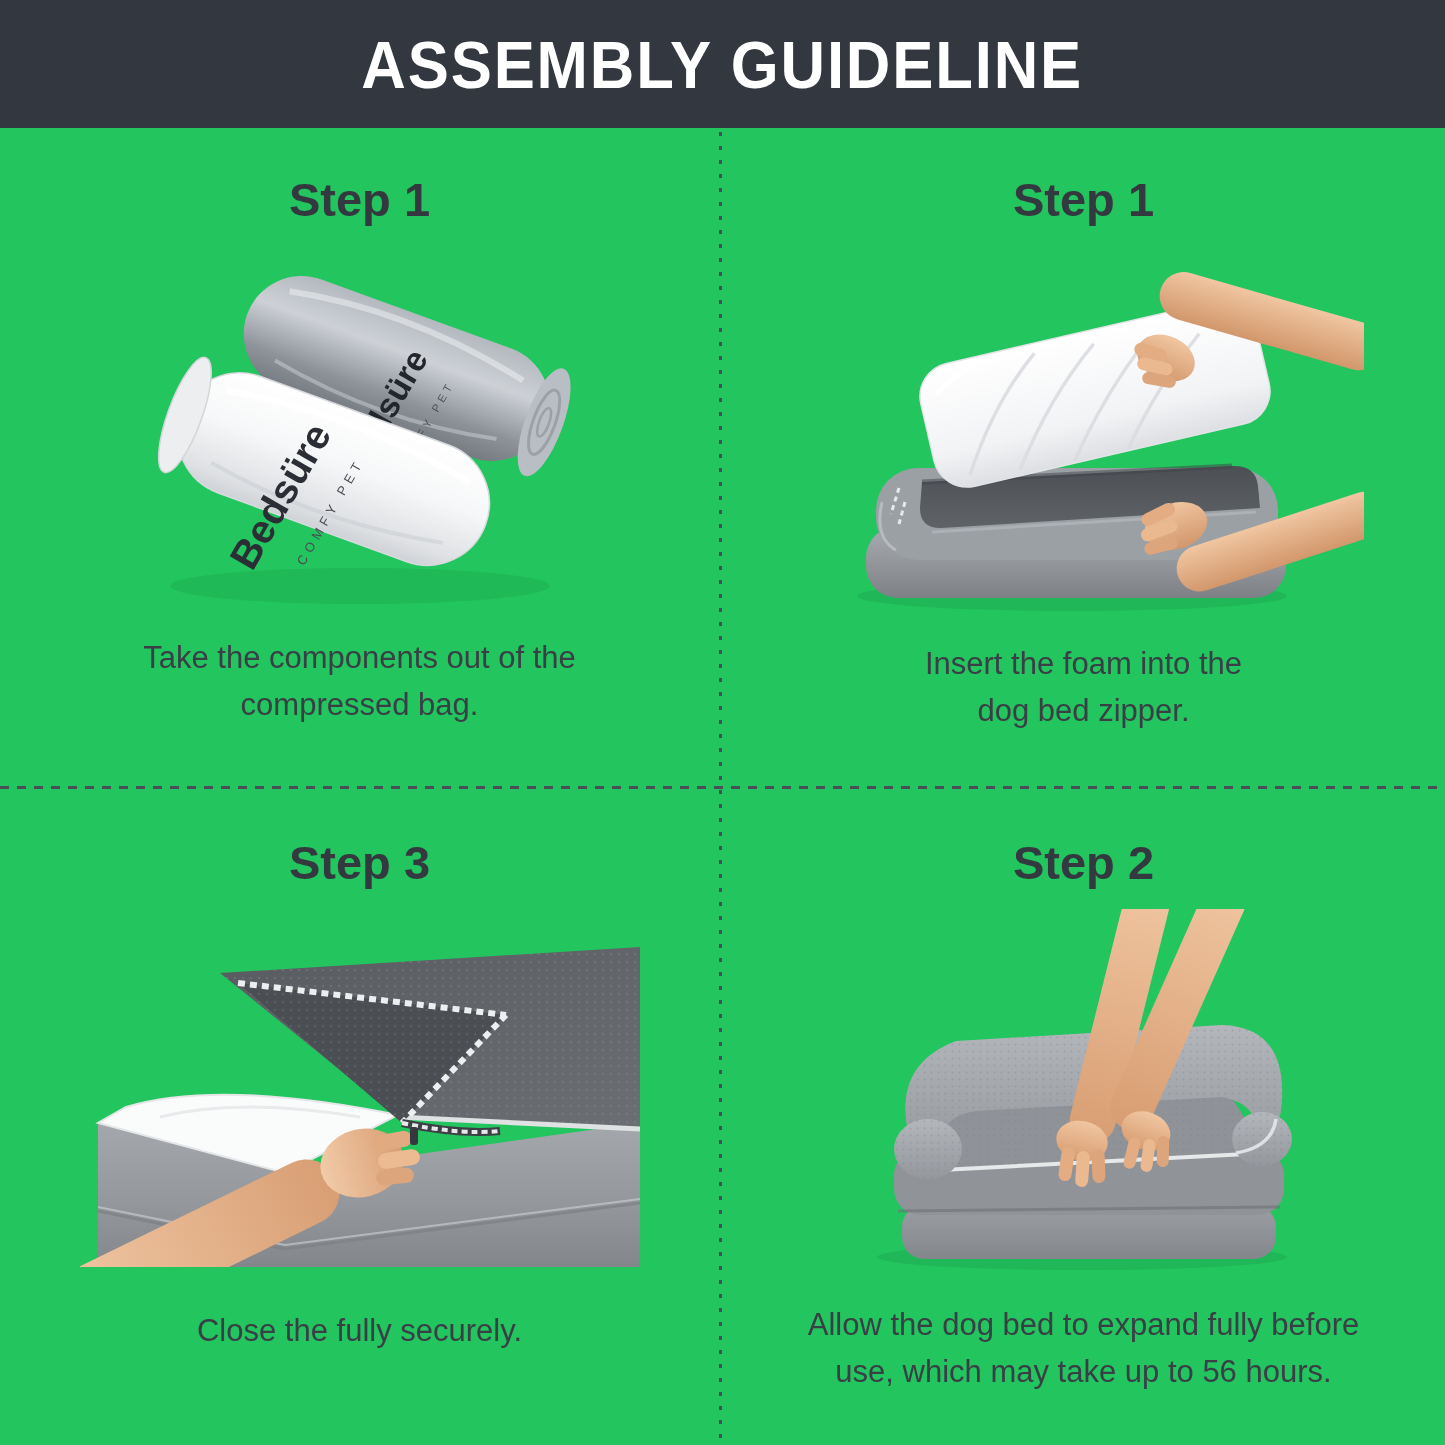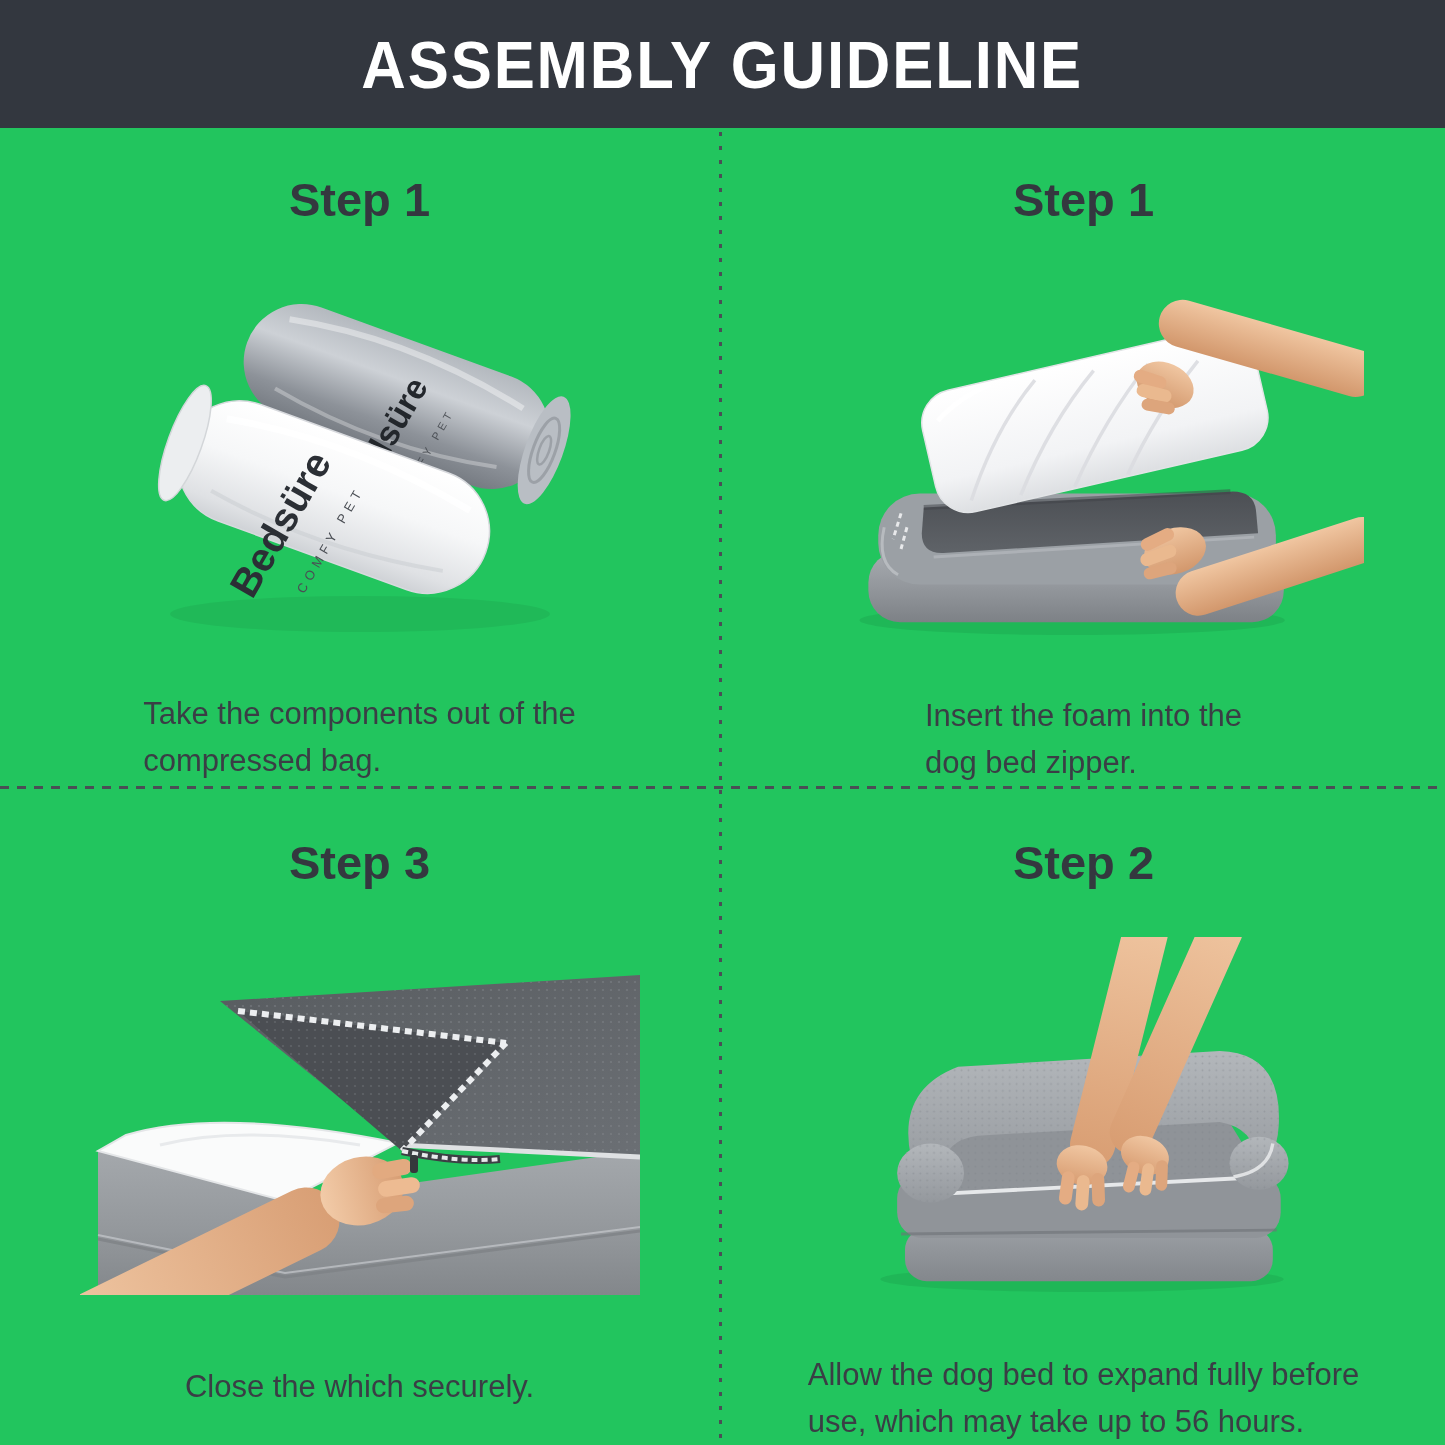--- a/index.html
+++ b/index.html
@@ -12,37 +12,37 @@
   .banner h1{margin:0;color:#ffffff;font-size:67px;font-weight:700;letter-spacing:2px;
              transform:scaleX(.92);white-space:nowrap;}
 
   
   .divider-v{position:absolute;left:719px;top:132px;width:3px;height:1313px;
      background:repeating-linear-gradient(to bottom,#4a4e55 0 4px,transparent 4px 14px);}
   .divider-h{position:absolute;left:0;top:786px;width:1445px;height:3px;
      background:repeating-linear-gradient(to right,#4a4e55 0 9px,transparent 9px 17px);}
 
   
-  .panel{position:absolute;display:flex;flex-direction:column;align-items:center;gap:28px;}
+  .panel{position:absolute;display:flex;flex-direction:column;align-items:center;}
   #panel-1{left:0;   top:128px;width:719px;height:658px;}
   #panel-2{left:722px;top:128px;width:723px;height:658px;}
   #panel-3{left:0;   top:789px;width:719px;height:656px;}
   #panel-4{left:722px;top:789px;width:723px;height:656px;}
 
   .step-title{margin:0;color:#34383f;font-size:47px;font-weight:700;line-height:56px;}
   #panel-1 .step-title,#panel-2 .step-title{margin-top:44px;}
   #panel-3 .step-title,#panel-4 .step-title{margin-top:46px;}
 
   .illus{display:block;}
   #panel-1 .illus{margin-top:26px;}
   #panel-2 .illus{margin-top:22px;}
   #panel-3 .illus{margin-top:20px;}
   #panel-4 .illus{margin-top:18px;}
 
-  .caption{margin:0;color:#3a3e45;font-size:31px;line-height:47px;font-weight:400;}
+  .caption{margin:0;text-align:center;color:#3a3e45;font-size:31px;line-height:47px;font-weight:400;}
   #panel-1 .caption{margin-top:24px;}
   #panel-2 .caption{margin-top:24px;}
   #panel-3 .caption{margin-top:40px;}
   #panel-4 .caption{margin-top:30px;}
   .cap-line{display:block;}
   .cap-line:empty{display:none;}
 </style>
 </head>
 <body>
 
@@ -230,21 +230,21 @@
         </g>
         <ellipse cx="282" cy="252" rx="42" ry="34" transform="rotate(-14 282 252)" fill="url(#s3skin)"></ellipse>
         <rect x="292" y="222" width="40" height="16" rx="8" transform="rotate(-10 312 230)" fill="#e2aa80"></rect>
         <rect x="298" y="240" width="42" height="16" rx="8" transform="rotate(-8 319 248)" fill="#edbb92"></rect>
         <rect x="296" y="258" width="38" height="15" rx="7.5" transform="rotate(-6 315 266)" fill="#dda57c"></rect>
         <rect x="330" y="216" width="8" height="18" rx="3" fill="#35383c"></rect>
       </g>
     </svg>
 
     <p class="caption">
-      <span class="cap-line">Close the which securely.</span>
+      <span class="cap-line">Close the fully securely.</span>
 
     </p>
   </div>
 
   <div class="panel" id="panel-4">
     <h2 class="step-title">Step 2</h2>
 
     <svg class="illus" width="520" height="362" viewBox="0 0 520 362">
       <defs>
         <linearGradient id="s4fluff" x1="0" y1="0" x2="0" y2="1">

